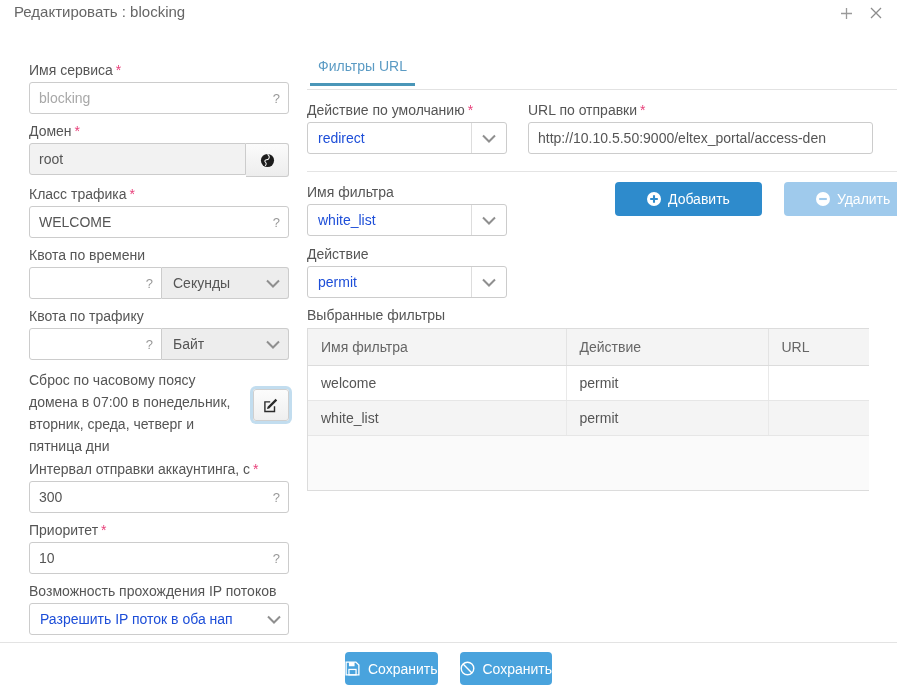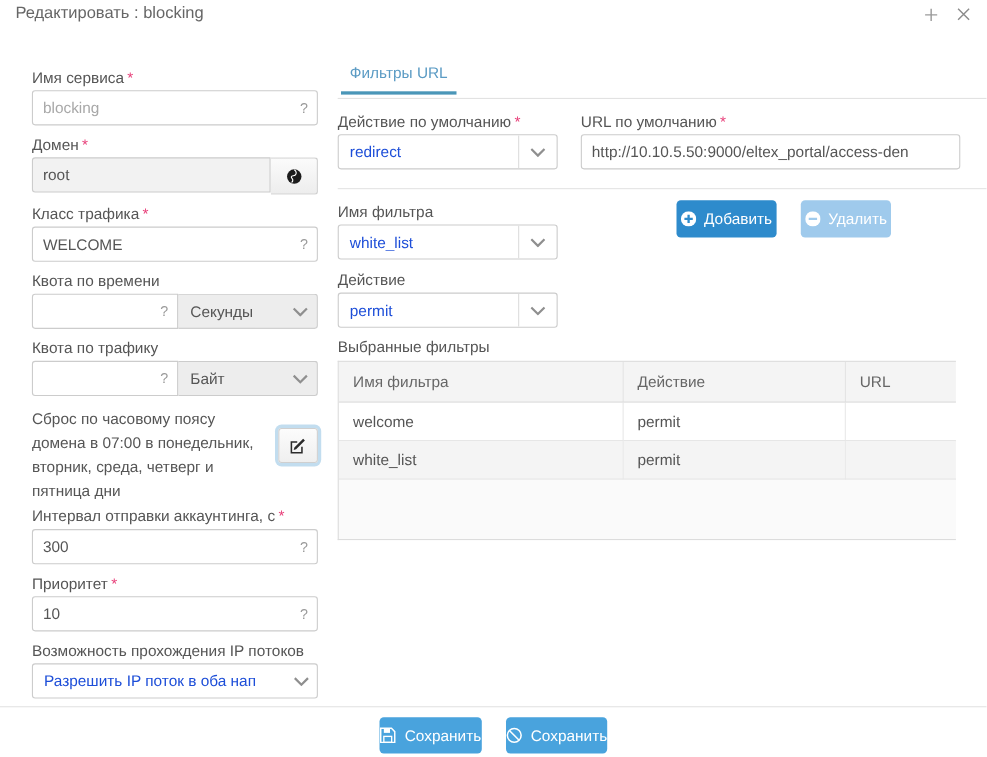--- a/index.html
+++ b/index.html
@@ -241,21 +241,21 @@
   .btn-row {
     position: absolute;
     left: 308px; top: 124px;
     display: flex;
     gap: 22px;
   }
   .btn {
     border: none;
     border-radius: 4px;
     height: 34px;
-    padding: 0 4px;
+    padding: 0 32px;
     font-family: "Liberation Sans", sans-serif;
     font-size: 14px;
     color: #ffffff;
     display: flex;
     align-items: center;
     gap: 7px;
     cursor: pointer;
     white-space: nowrap;
   }
   .btn-primary { background: #2e8bcc; }
@@ -481,21 +481,21 @@
         <div class="sel">
           <span class="sel-text">redirect</span>
           <span class="sel-arrow">
             <svg class="chev" width="14" height="9" viewBox="0 0 14 9">
                 <path d="M1 1.5l6 6 6-6" stroke="#8f8f8f" stroke-width="2" fill="none"></path>
               </svg>
           </span>
         </div>
       </div>
       <div class="rcol-b">
-        <div class="fld-label"><span>URL по умолчанию</span><span class="req">*</span></div>
+        <div class="fld-label"><span>URL по отправки</span><span class="req">*</span></div>
         <div class="inp-wrap">
           <input class="inp" type="text" style="padding-right: 9px;" value="http://10.10.5.50:9000/eltex_portal/access-den">
         </div>
       </div>
     </div>
 
     <hr class="hr-sep">
 
     <div class="right-row" style="margin-top:12px;">
       <div class="rcol-a">

